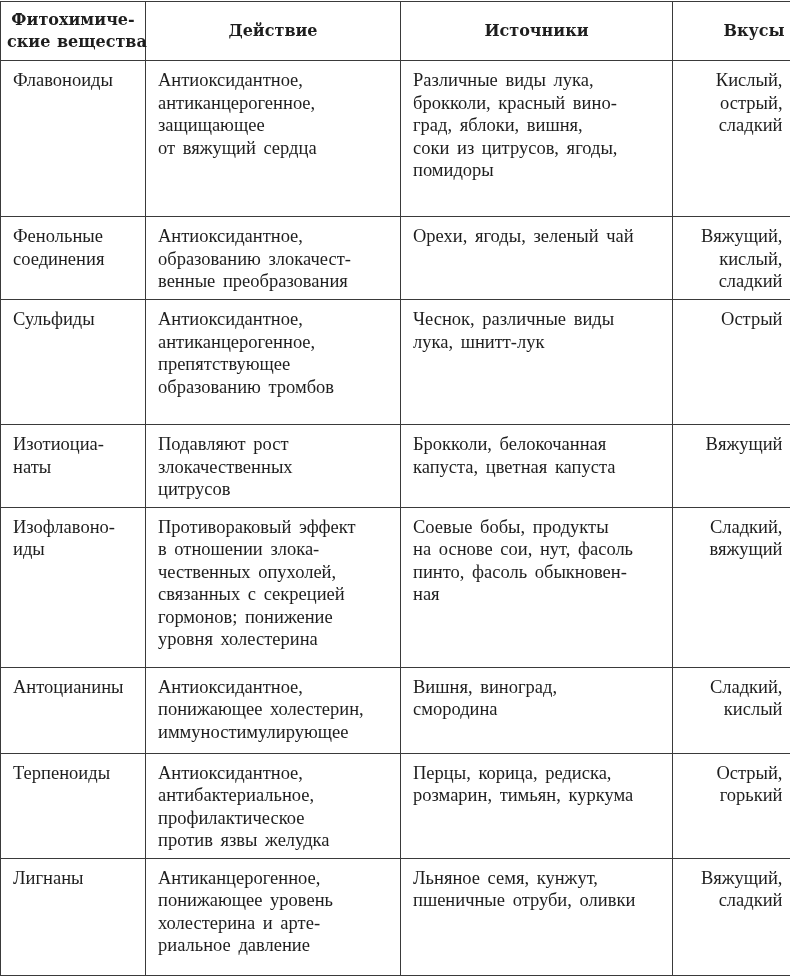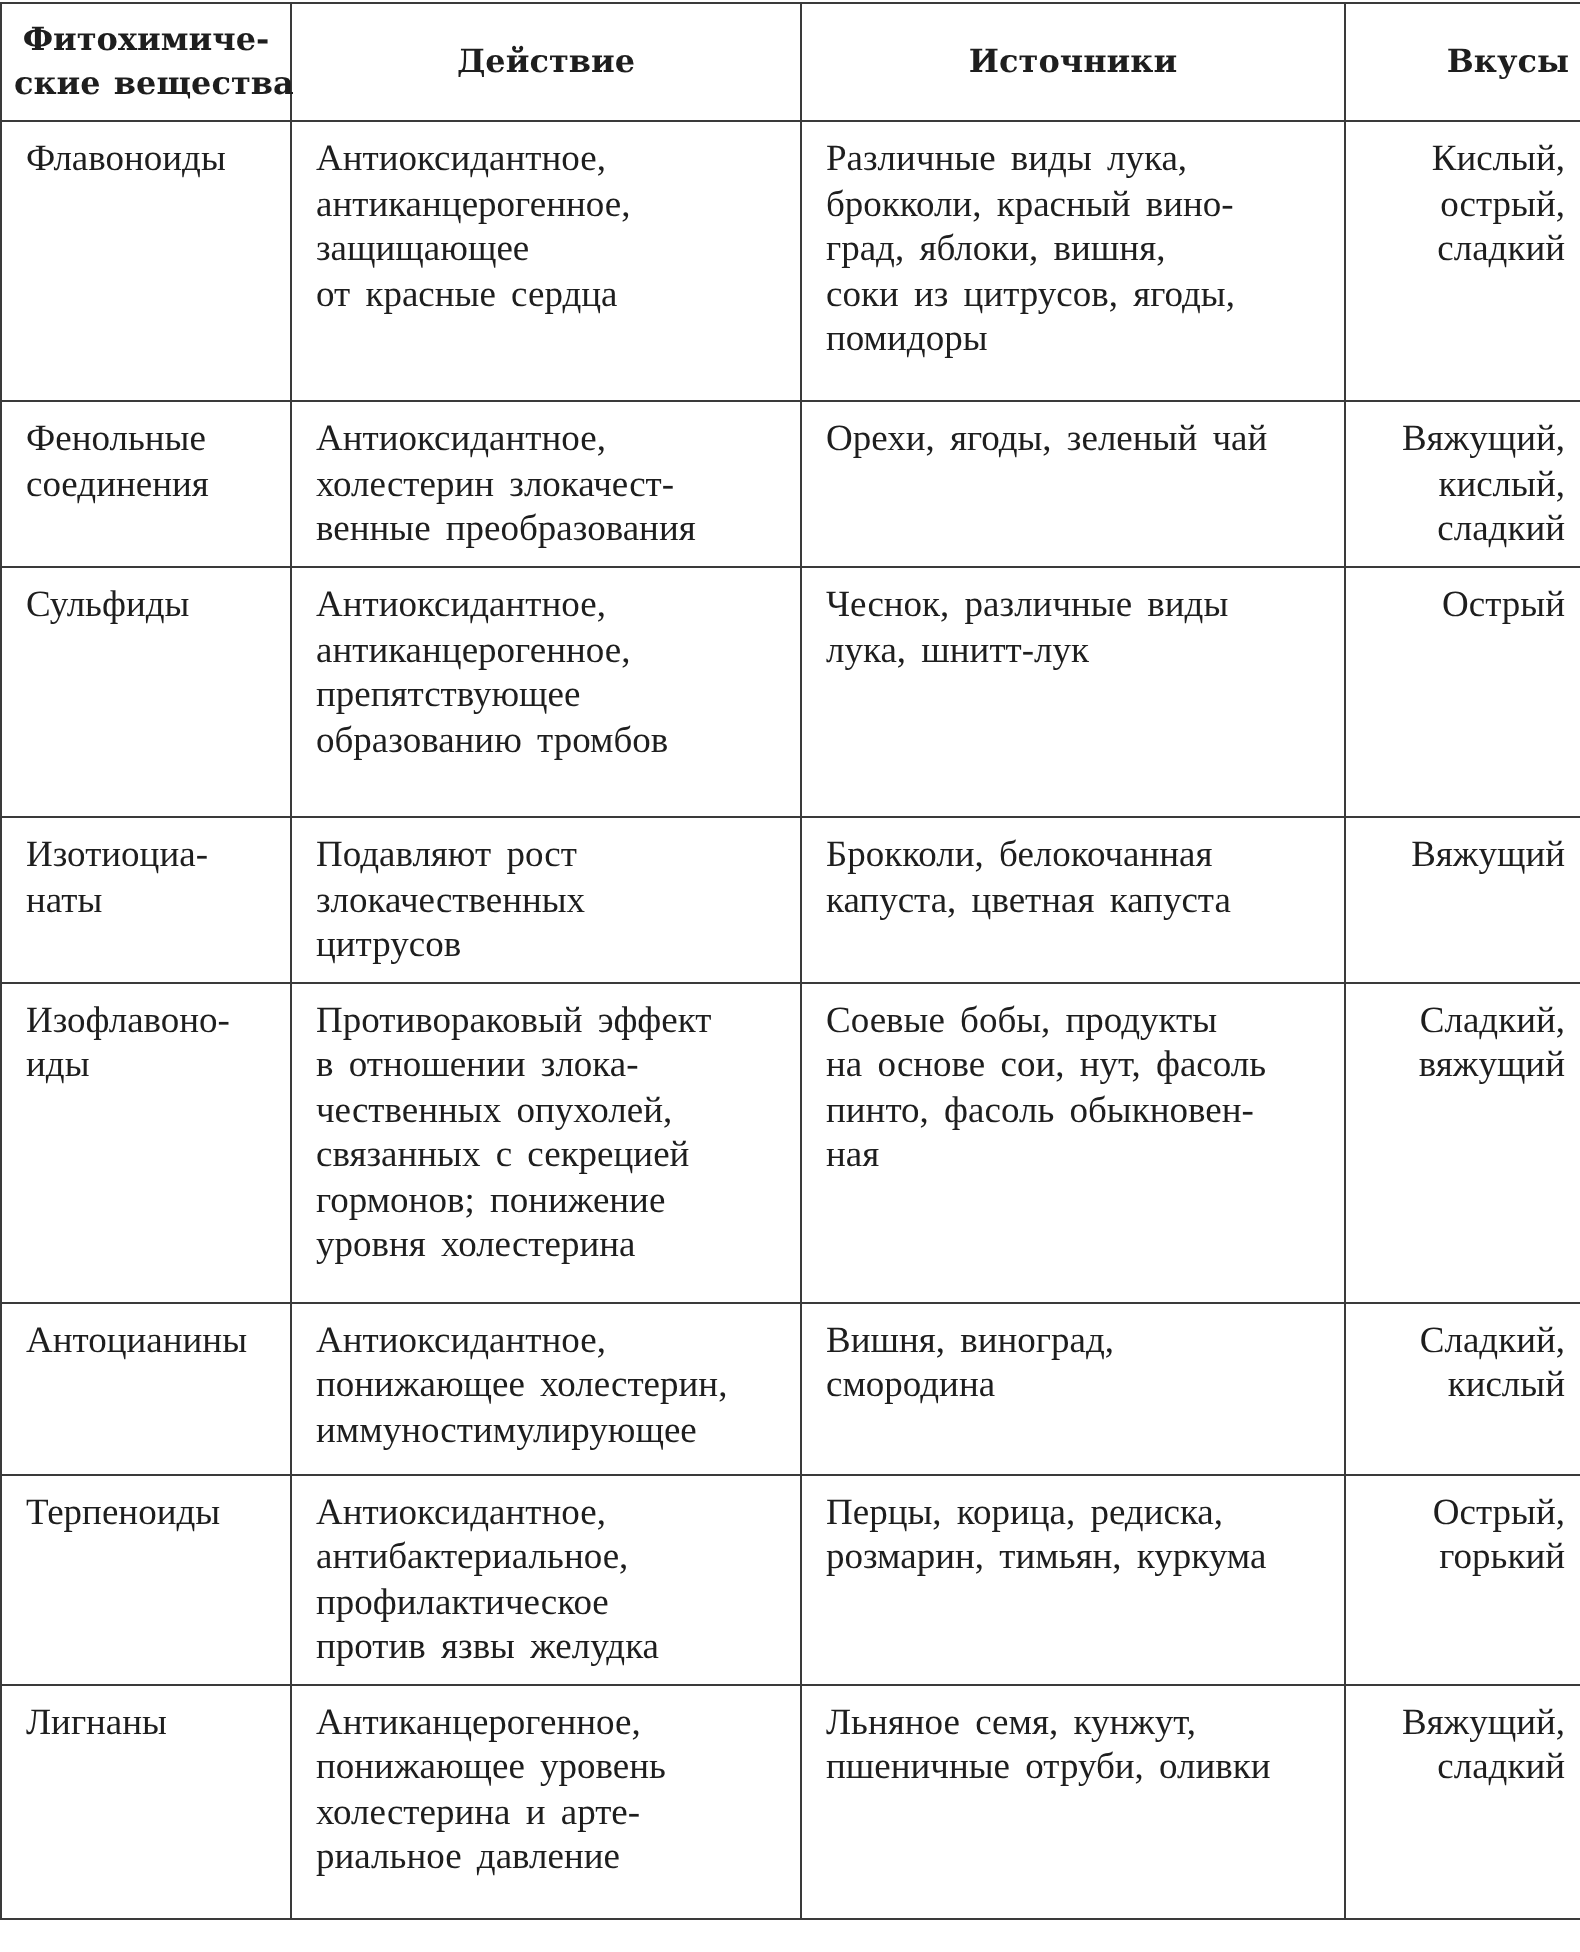--- a/index.html
+++ b/index.html
@@ -62,29 +62,29 @@
       </th>
       <th>
         <span class="line">Источники</span>
       </th>
       <th>
         <span class="line">Вкусы</span>
       </th>
     </tr>
   </thead>
   <tbody id="tbody">
-      <tr style="height: 140px;">
+      <tr style="height: 156px;">
         <td>
           <span class="line">Флавоноиды</span>
         </td>
         <td>
           <span class="line">Антиоксидантное,</span>
           <span class="line">антиканцерогенное,</span>
           <span class="line">защищающее</span>
-          <span class="line">от красные сердца</span>
+          <span class="line">от вяжущий сердца</span>
         </td>
         <td>
           <span class="line">Различные виды лука,</span>
           <span class="line">брокколи, красный вино-</span>
           <span class="line">град, яблоки, вишня,</span>
           <span class="line">соки из цитрусов, ягоды,</span>
           <span class="line">помидоры</span>
         </td>
         <td>
           <span class="line">Кислый,</span>
@@ -92,21 +92,21 @@
           <span class="line">сладкий</span>
         </td>
       </tr>
       <tr style="height: 83px;">
         <td>
           <span class="line">Фенольные</span>
           <span class="line">соединения</span>
         </td>
         <td>
           <span class="line">Антиоксидантное,</span>
-          <span class="line">холестерин злокачест-</span>
+          <span class="line">образованию злокачест-</span>
           <span class="line">венные преобразования</span>
         </td>
         <td>
           <span class="line">Орехи, ягоды, зеленый чай</span>
         </td>
         <td>
           <span class="line">Вяжущий,</span>
           <span class="line">кислый,</span>
           <span class="line">сладкий</span>
         </td>

